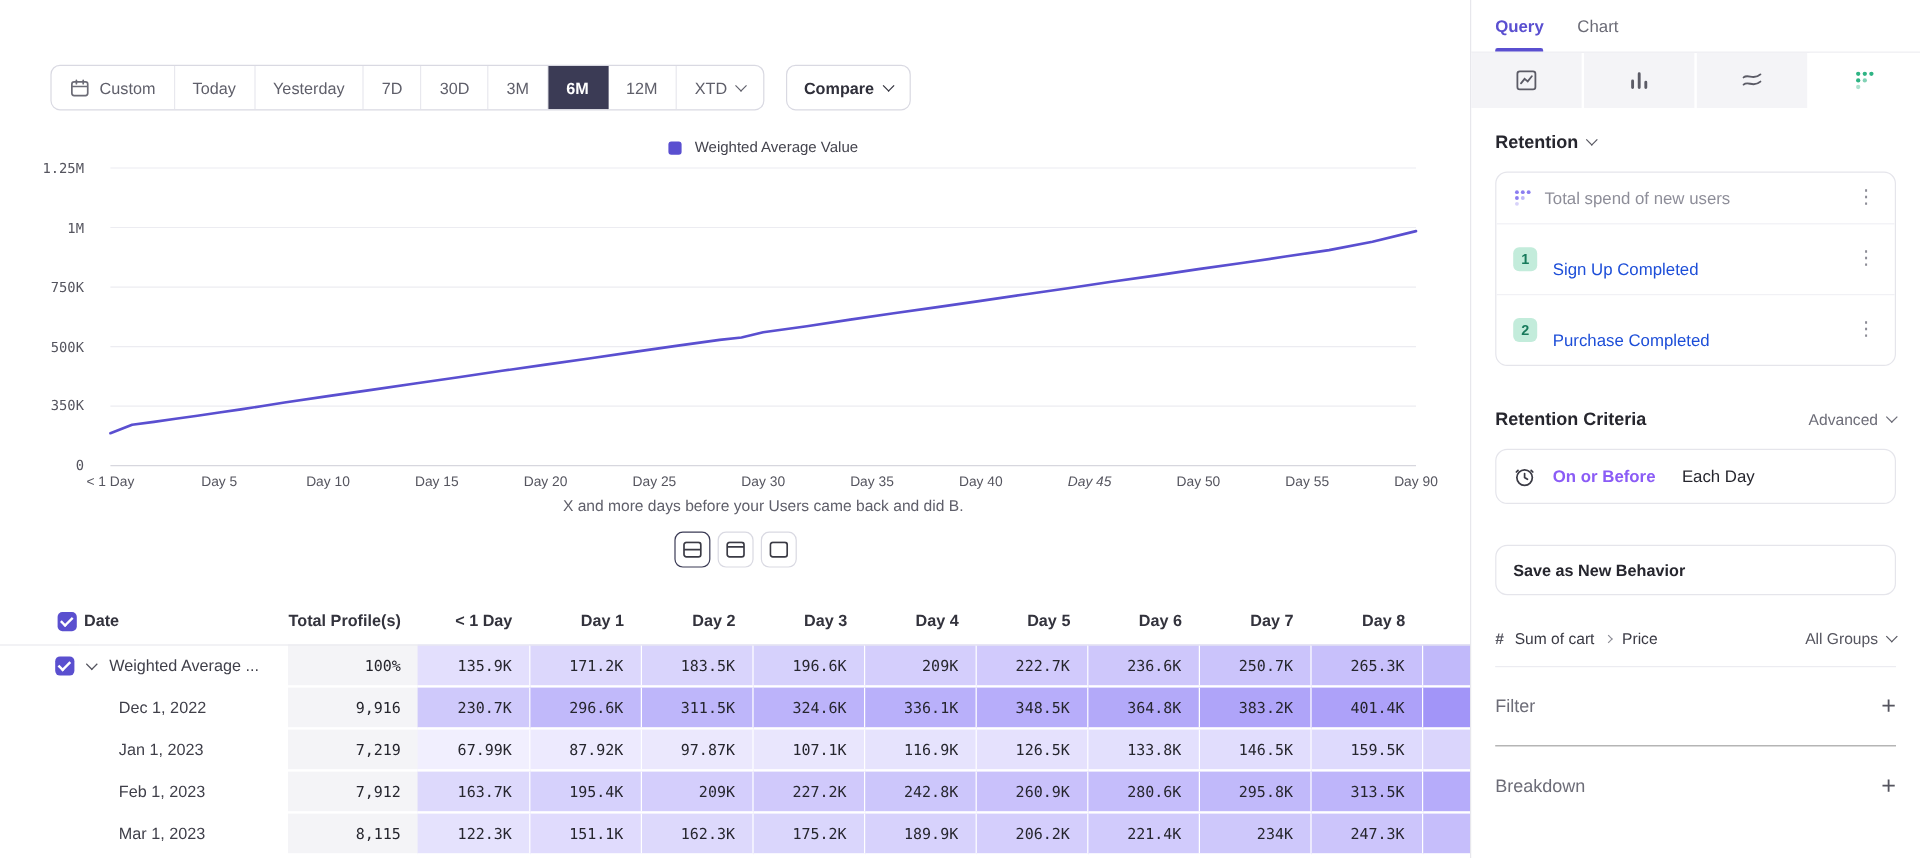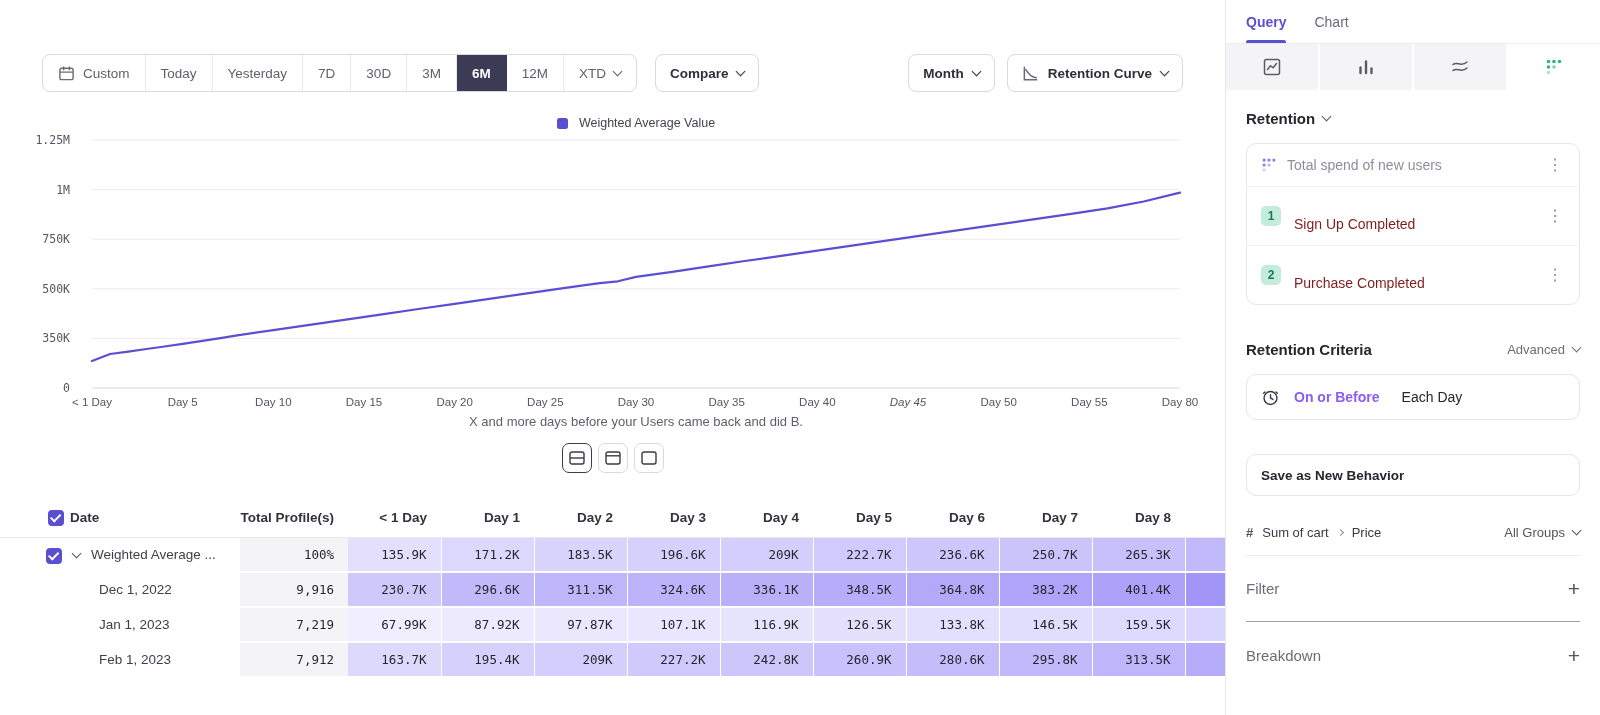--- a/index.html
+++ b/index.html
@@ -72,21 +72,21 @@
   .section-head{display:flex;align-items:center;gap:8px;margin:20px 20px 16px;font-size:15px;font-weight:700;color:#26262e;cursor:pointer;}
   .section-head .chev{color:#55555f;}
   .behavior-card{margin:0 20px;border:1px solid #e5e5eb;border-radius:10px;overflow:hidden;background:#fff;}
   .bc-head{display:flex;align-items:center;gap:10px;padding:13px 14px;}
   .bc-icon{display:inline-flex;color:#8b7df0;}
   .bc-icon svg{width:16px;height:16px;}
   .bc-title{flex:1;font-size:14px;color:#8e8e99;white-space:nowrap;overflow:hidden;text-overflow:ellipsis;}
   .kebab{color:#8b8b95;font-size:16px;line-height:1;padding:0 2px;cursor:pointer;flex:none;}
   .step-row{display:flex;align-items:center;gap:13px;padding:13px 14px;border-top:1px solid #f1f1f5;cursor:pointer;}
   .step-badge{width:20px;height:20px;border-radius:5px;background:#c3ecdb;color:#177a5b;font-size:12px;font-weight:700;display:flex;align-items:center;justify-content:center;flex:none;}
-  .step-label{flex:1;font-size:14px;color:#7f1d1d;font-weight:500;margin-top:16px;}
+  .step-label{flex:1;font-size:14px;color:#1d4ed8;font-weight:500;margin-top:16px;}
   .criteria-row{display:flex;align-items:center;margin:36px 20px 0;}
   .crit-title{font-size:15px;font-weight:700;color:#26262e;flex:1;}
   .adv{display:flex;align-items:center;gap:8px;font-size:13px;color:#6d6d78;cursor:pointer;}
   .cond-box{margin:16px 20px 0;border:1px solid #e5e5eb;border-radius:10px;height:46px;display:flex;align-items:center;gap:14px;padding:0 14px;cursor:pointer;}
   .cond-box svg{width:19px;height:19px;display:block;color:#3a3a44;}
   .cond-label{font-size:14px;font-weight:600;color:#8b5cf6;}
   .cond-unit{font-size:14px;color:#26262e;margin-left:8px;}
   .save-btn{margin:34px 20px 0;border:1px solid #e5e5eb;border-radius:10px;height:42px;display:flex;align-items:center;padding:0 14px;font-size:13.5px;font-weight:700;color:#26262e;cursor:pointer;background:#fff;}
   .measure-row{margin:14px 20px 0;display:flex;align-items:center;gap:9px;height:46px;border-bottom:1px solid #ececf1;font-size:13px;color:#3a3a44;cursor:pointer;}
   .hash{font-weight:700;color:#55555f;}
@@ -137,36 +137,20 @@
             <span>12M</span>
           </div>
           <div class="seg">
             <span>XTD</span>
             <span class="chev"></span>
           </div>
         </div>
       <div class="btn compare">
         <span>Compare</span>
         <span class="chev"></span>
-      </div>
-      <div class="toolbar-right">
-        <div class="btn">
-          <span>Month</span>
-          <span class="chev"></span>
-        </div>
-        <div class="btn">
-          <span class="icn">
-            <svg viewBox="0 0 18 18">
-                <path d="M2.5 2.5v13h13" stroke="currentColor" stroke-width="1.6" fill="none" stroke-linecap="round"></path>
-                <path d="M4 5c4 6.5 8 8.2 11 8.6" stroke="currentColor" stroke-width="1.6" fill="none" stroke-linecap="round"></path>
-              </svg>
-          </span>
-          <span>Retention Curve</span>
-          <span class="chev"></span>
-        </div>
       </div>
     </div>
 
     <div class="legend">
       <span class="legend-swatch" style="background: rgb(90, 79, 208);"></span>
       <span>Weighted Average Value</span>
     </div>
 
     <div class="chart-area">
       <div class="ylabels">
@@ -192,21 +176,21 @@
           <div class="xlab" style="left: 181.333px;">Day 10</div>
           <div class="xlab" style="left: 272px;">Day 15</div>
           <div class="xlab" style="left: 362.667px;">Day 20</div>
           <div class="xlab" style="left: 453.333px;">Day 25</div>
           <div class="xlab" style="left: 544px;">Day 30</div>
           <div class="xlab" style="left: 634.667px;">Day 35</div>
           <div class="xlab" style="left: 725.333px;">Day 40</div>
           <div class="xlab" style="left: 816px; font-style: italic;">Day 45</div>
           <div class="xlab" style="left: 906.667px;">Day 50</div>
           <div class="xlab" style="left: 997.333px;">Day 55</div>
-          <div class="xlab" style="left: 1088px;">Day 80</div>
+          <div class="xlab" style="left: 1088px;">Day 90</div>
         </div>
     </div>
     <div class="caption">X and more days before your Users came back and did B.</div>
 
     <div class="toggles">
         <div class="toggle-btn active">
           <svg viewBox="0 0 16 14">
             <rect x="1" y="1" width="14" height="12" rx="2" fill="none" stroke="currentColor" stroke-width="1.4"></rect>
             <line x1="1" y1="7" x2="15" y2="7" stroke="currentColor" stroke-width="1.4"></line>
           </svg>
@@ -310,20 +294,35 @@
             <td class="val-col" style="background: rgba(122, 104, 245, 0.255);">163.7K</td>
             <td class="val-col" style="background: rgba(122, 104, 245, 0.306);">195.4K</td>
             <td class="val-col" style="background: rgba(122, 104, 245, 0.325);">209K</td>
             <td class="val-col" style="background: rgba(122, 104, 245, 0.357);">227.2K</td>
             <td class="val-col" style="background: rgba(122, 104, 245, 0.38);">242.8K</td>
             <td class="val-col" style="background: rgba(122, 104, 245, 0.408); text-align: right;">260.9K</td>
             <td class="val-col" style="background: rgba(122, 104, 245, 0.44);">280.6K</td>
             <td class="val-col" style="background: rgba(122, 104, 245, 0.463);">295.8K</td>
             <td class="val-col" style="background: rgba(122, 104, 245, 0.49);">313.5K</td>
             <td class="sliver-col" style="background: rgba(122, 104, 245, 0.55);"></td>
+          </tr>
+          <tr>
+            <td class="cb-col"></td>
+            <td class="date-col"><span class="indent">Mar 1, 2023</span></td>
+            <td class="total-col">8,115</td>
+            <td class="val-col" style="background: rgba(122, 104, 245, 0.192);">122.3K</td>
+            <td class="val-col" style="background: rgba(122, 104, 245, 0.235);">151.1K</td>
+            <td class="val-col" style="background: rgba(122, 104, 245, 0.255);">162.3K</td>
+            <td class="val-col" style="background: rgba(122, 104, 245, 0.275);">175.2K</td>
+            <td class="val-col" style="background: rgba(122, 104, 245, 0.298);">189.9K</td>
+            <td class="val-col" style="background: rgba(122, 104, 245, 0.32);">206.2K</td>
+            <td class="val-col" style="background: rgba(122, 104, 245, 0.345);">221.4K</td>
+            <td class="val-col" style="background: rgba(122, 104, 245, 0.365);">234K</td>
+            <td class="val-col" style="background: rgba(122, 104, 245, 0.384);">247.3K</td>
+            <td class="sliver-col" style="background: rgba(122, 104, 245, 0.43);"></td>
           </tr>
         </tbody>
     </table>
 
   </div>
 
   <aside class="sidebar">
     <div class="tabs-row">
         <div class="tab active">Query</div>
         <div class="tab">Chart</div>

